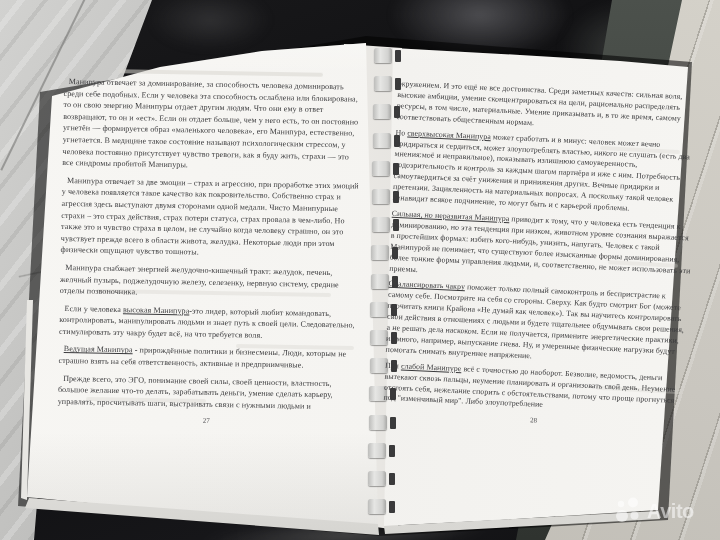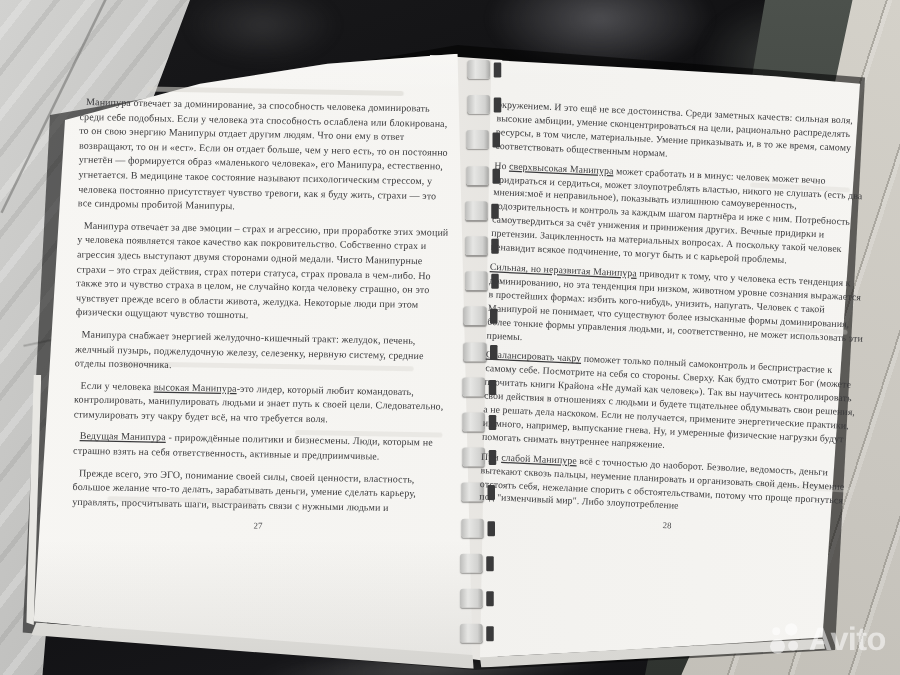--- a/index.html
+++ b/index.html
@@ -87,21 +87,21 @@
   .g2{left:96px;top:291px;width:235px;transform:rotate(1deg);opacity:.4;}
   .g3{left:236px;top:345px;width:118px;transform:rotate(1deg);opacity:.4;}
   .g4{left:86px;top:398px;width:120px;transform:rotate(1deg);opacity:.4;}
   .g5{left:600px;top:148px;width:80px;transform:rotate(3deg);opacity:.35;}
   .g6{left:608px;top:262px;width:70px;transform:rotate(3deg);opacity:.35;}
   .g7{left:596px;top:388px;width:86px;transform:rotate(3deg);opacity:.3;}
 
   
   .watermark{position:absolute;left:614px;top:496px;display:flex;align-items:center;gap:3px;
     color:rgba(255,255,255,.55);font-family:"Liberation Sans",sans-serif;font-weight:bold;
-    font-size:26px;letter-spacing:-.5px;}
+    font-size:20px;letter-spacing:-.5px;}
   .watermark svg{display:block;}
 </style>
 </head>
 <body>
 
 <div class="scene">
 
   <div class="bg-dark"></div>
   <div class="refl r1"></div>
   <div class="refl r2"></div>

